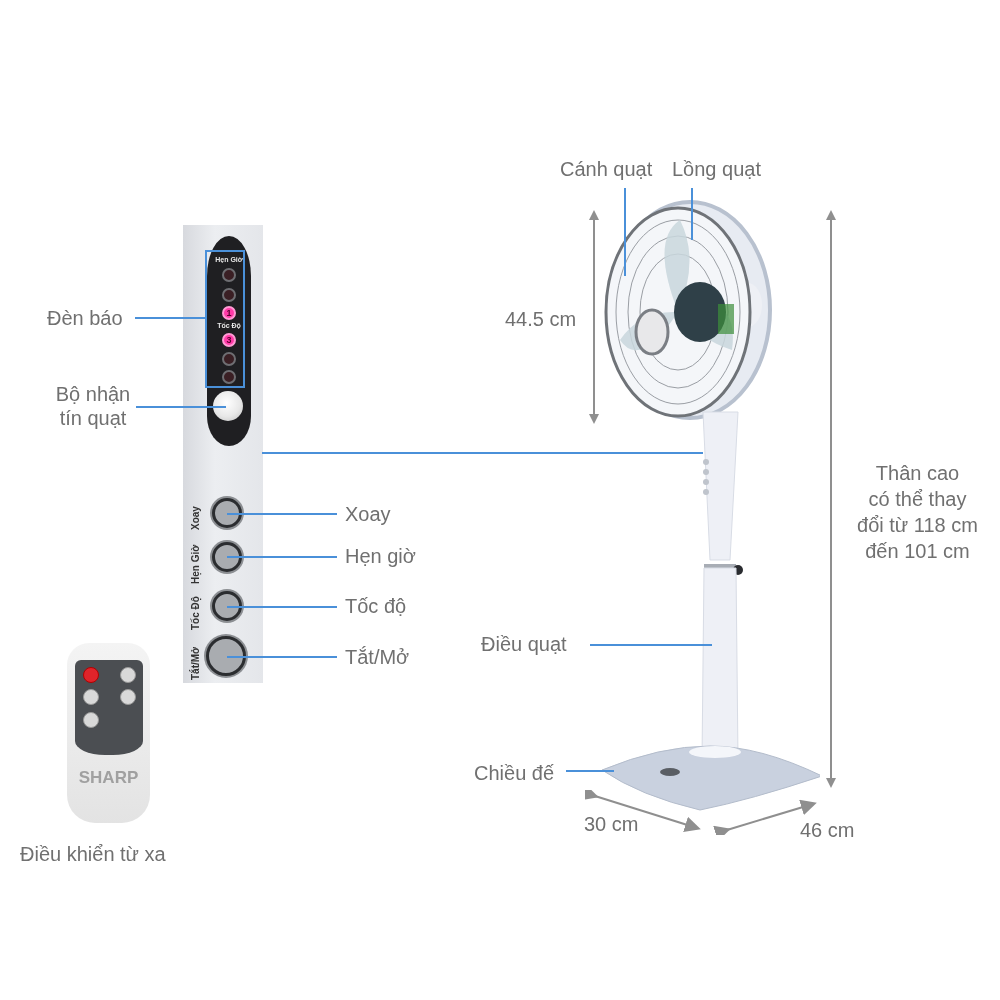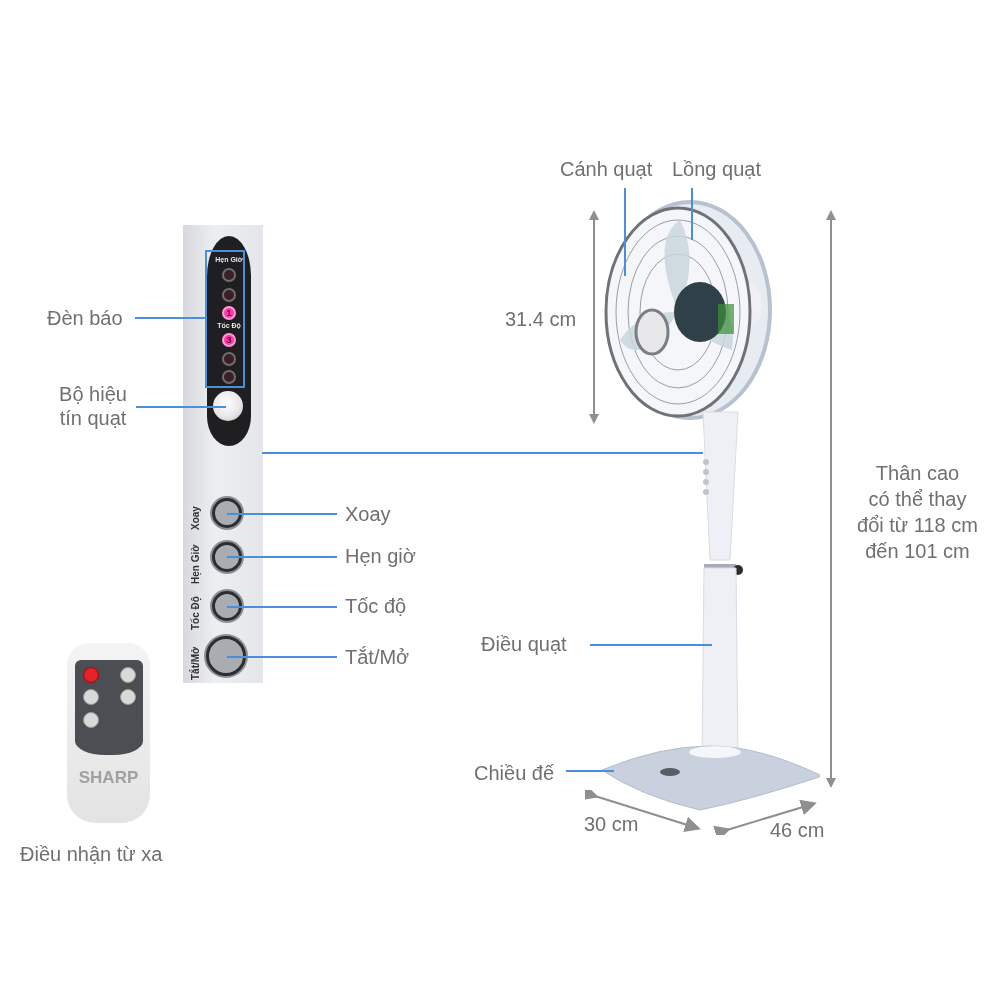--- a/index.html
+++ b/index.html
@@ -66,21 +66,21 @@
 <div class="pbtn" style="left:212px;top:542px;width:30px;height:30px;"></div>
 <div class="vtext" style="left:190px;top:630px;">Tốc Độ</div>
 <div class="pbtn" style="left:212px;top:591px;width:30px;height:30px;"></div>
 <div class="vtext" style="left:190px;top:680px;">Tắt/Mở</div>
 <div class="pbtn" style="left:206px;top:636px;width:40px;height:40px;"></div>
 
 <div class="lbl" style="left:47px;top:306px;">Đèn báo</div>
 <div class="bline" style="left:135px;top:317px;width:72px;"></div>
 
 <div class="lbl center" style="left:48px;top:382px;width:90px;">
-  <div>Bộ hiệu</div>
+  <div>Bộ nhận</div>
   <div>tín quạt</div>
 </div>
 <div class="bline" style="left:136px;top:406px;width:90px;"></div>
 
 <div class="bline" style="left:227px;top:513px;width:110px;"></div>
 <div class="lbl" style="left:345px;top:502px;">Xoay</div>
 <div class="bline" style="left:227px;top:556px;width:110px;"></div>
 <div class="lbl" style="left:345px;top:544px;">Hẹn giờ</div>
 <div class="bline" style="left:227px;top:606px;width:110px;"></div>
 <div class="lbl" style="left:345px;top:594px;">Tốc độ</div>
@@ -90,21 +90,21 @@
 <div class="bline" style="left:262px;top:452px;width:441px;"></div>
 
 <div class="remote"></div>
 <div class="rface"></div>
 <div class="rbtn red" style="left:83px;top:667px;"></div>
 <div class="rbtn" style="left:120px;top:667px;"></div>
 <div class="rbtn" style="left:83px;top:689px;"></div>
 <div class="rbtn" style="left:120px;top:689px;"></div>
 <div class="rbtn" style="left:83px;top:712px;"></div>
 <div class="brand">SHARP</div>
-<div class="lbl" style="left:20px;top:842px;">Điều nhận từ xa</div>
+<div class="lbl" style="left:20px;top:842px;">Điều khiển từ xa</div>
 
 <svg class="abs" style="left:560px;top:200px;" width="260" height="620" viewBox="0 0 260 620">
 
   <ellipse cx="130" cy="110" rx="80" ry="108" fill="#e7ebf2" stroke="#b8c1cf" stroke-width="4"></ellipse>
 
   <ellipse cx="188" cy="105" rx="14" ry="22" fill="#eef0f5"></ellipse>
 
   <ellipse cx="118" cy="112" rx="72" ry="104" fill="#f4f6f9" stroke="#6f7378" stroke-width="3"></ellipse>
   <g stroke="#9a9ea4" stroke-width="1" fill="none">
     <ellipse cx="118" cy="112" rx="62" ry="92"></ellipse>
@@ -132,21 +132,21 @@
   <circle cx="178" cy="370" r="5" fill="#2a2c30"></circle>
 
   <path d="M144 368 L 176 368 L 178 560 L 142 560 Z" fill="#eef0f6" stroke="#d8dce5"></path>
 
   <path d="M42 570 Q 100 546 150 546 Q 200 546 262 576 Q 190 600 140 610 Q 80 596 42 570 Z" fill="#c9d1df" stroke="#b3bccb"></path>
   <ellipse cx="155" cy="552" rx="26" ry="6" fill="#f4f6fa"></ellipse>
   <ellipse cx="110" cy="572" rx="10" ry="4" fill="#5a5e64"></ellipse>
 </svg>
 
 <div class="arrow-v" style="left:593px;top:212px;height:210px;"></div>
-<div class="lbl" style="left:505px;top:307px;">31.4 cm</div>
+<div class="lbl" style="left:505px;top:307px;">44.5 cm</div>
 
 <div class="lbl" style="left:560px;top:157px;">Cánh quạt</div>
 <div class="vline" style="left:624px;top:188px;height:88px;"></div>
 <div class="lbl" style="left:672px;top:157px;">Lồng quạt</div>
 <div class="vline" style="left:691px;top:188px;height:52px;"></div>
 
 <div class="lbl" style="left:481px;top:632px;">Điều quạt</div>
 <div class="bline" style="left:590px;top:644px;width:122px;"></div>
 <div class="lbl" style="left:474px;top:761px;">Chiều đế</div>
 <div class="bline" style="left:566px;top:770px;width:48px;"></div>
@@ -162,13 +162,13 @@
 <svg class="abs" style="left:585px;top:790px;" width="240" height="45" viewBox="0 0 240 45">
   <defs>
     <marker id="ah" markerWidth="8" markerHeight="8" refX="6" refY="4" orient="auto">
       <path d="M0,0 L8,4 L0,8 Z" fill="#8f8f8f"></path>
     </marker>
   </defs>
   <line x1="10" y1="6" x2="112" y2="38" stroke="#8f8f8f" stroke-width="2" marker-start="url(#ah)" marker-end="url(#ah)"></line>
   <line x1="142" y1="40" x2="228" y2="14" stroke="#8f8f8f" stroke-width="2" marker-start="url(#ah)" marker-end="url(#ah)"></line>
 </svg>
 <div class="lbl" style="left:584px;top:812px;">30 cm</div>
-<div class="lbl" style="left:770px;top:818px;">46 cm</div>
+<div class="lbl" style="left:800px;top:818px;">46 cm</div>
 
 </body></html>

